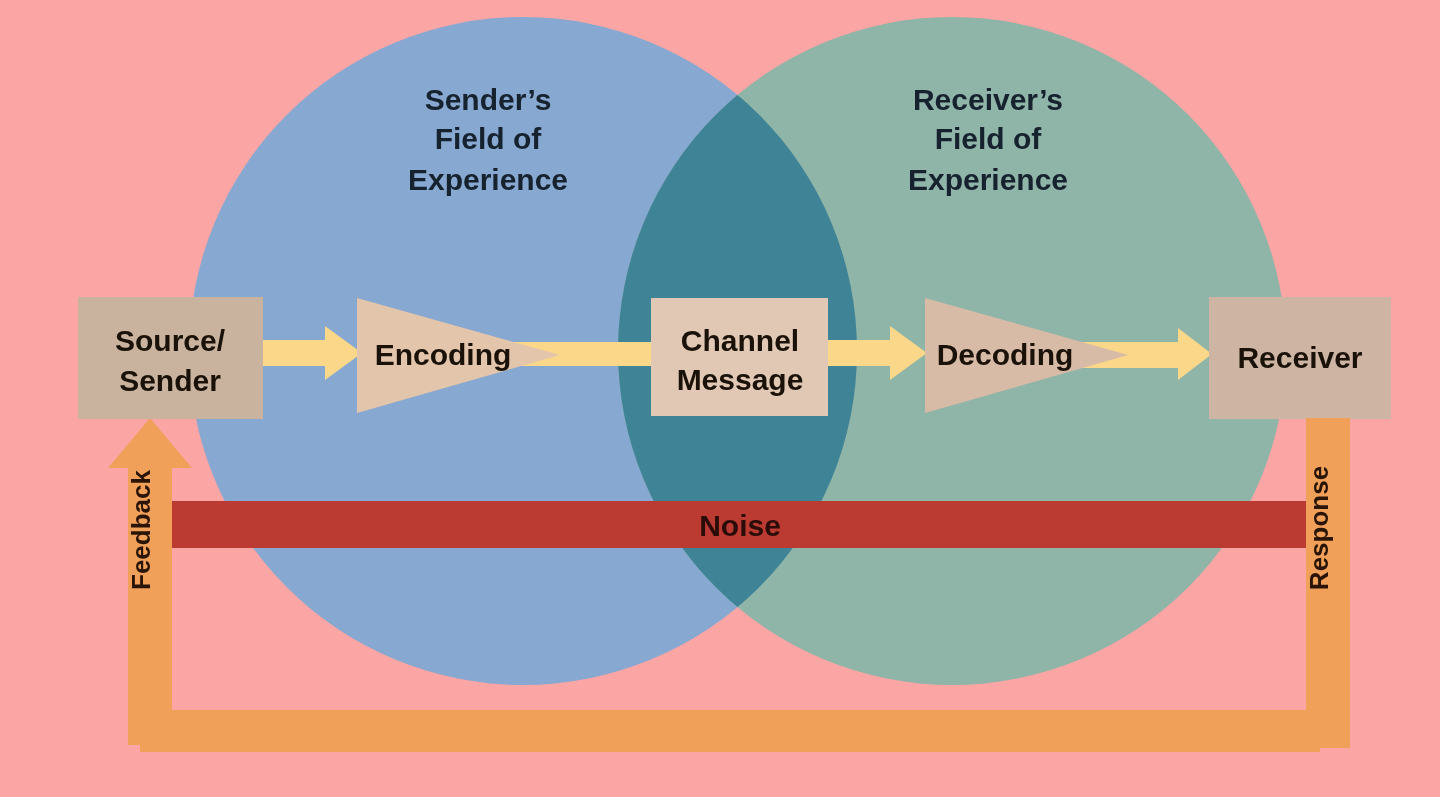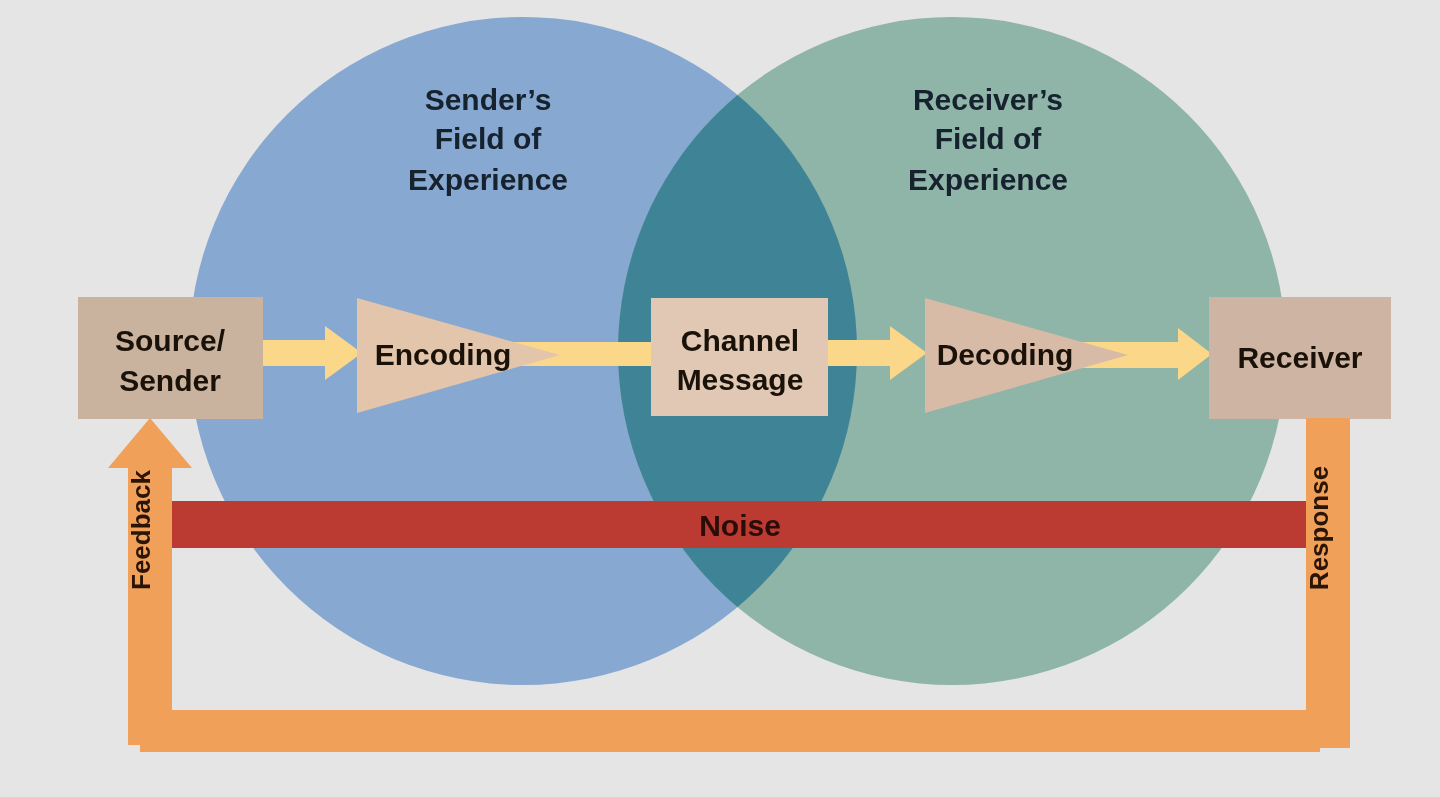--- a/index.html
+++ b/index.html
@@ -8,21 +8,21 @@
     padding: 0;
     background: #ffffff;
   }
   body {
     font-family: "Liberation Sans", sans-serif;
   }
   #diagram-canvas {
     position: relative;
     width: 1440px;
     height: 797px;
-    background: #e5e5e5;
+    background: #fca5a5;
     overflow: hidden;
   }
   #diagram-svg {
     position: absolute;
     left: 0;
     top: 0;
     width: 1440px;
     height: 797px;
   }
   .svg-label {

